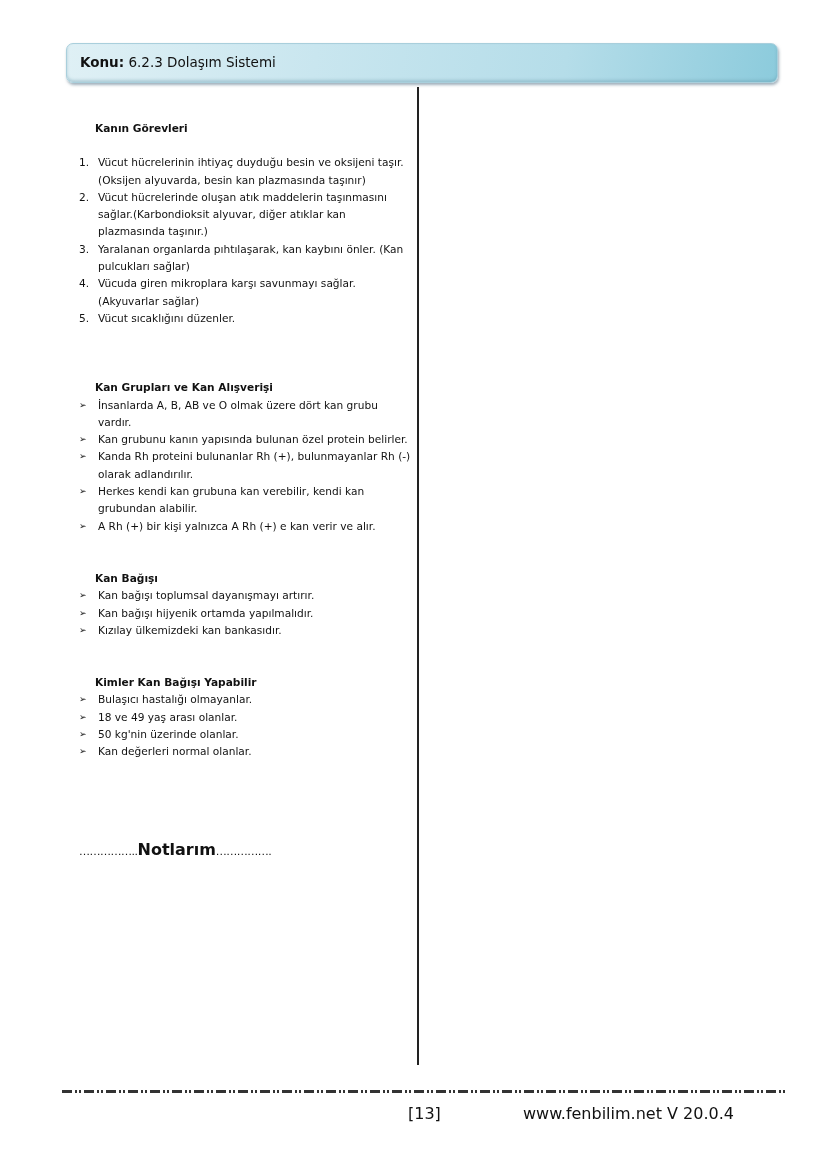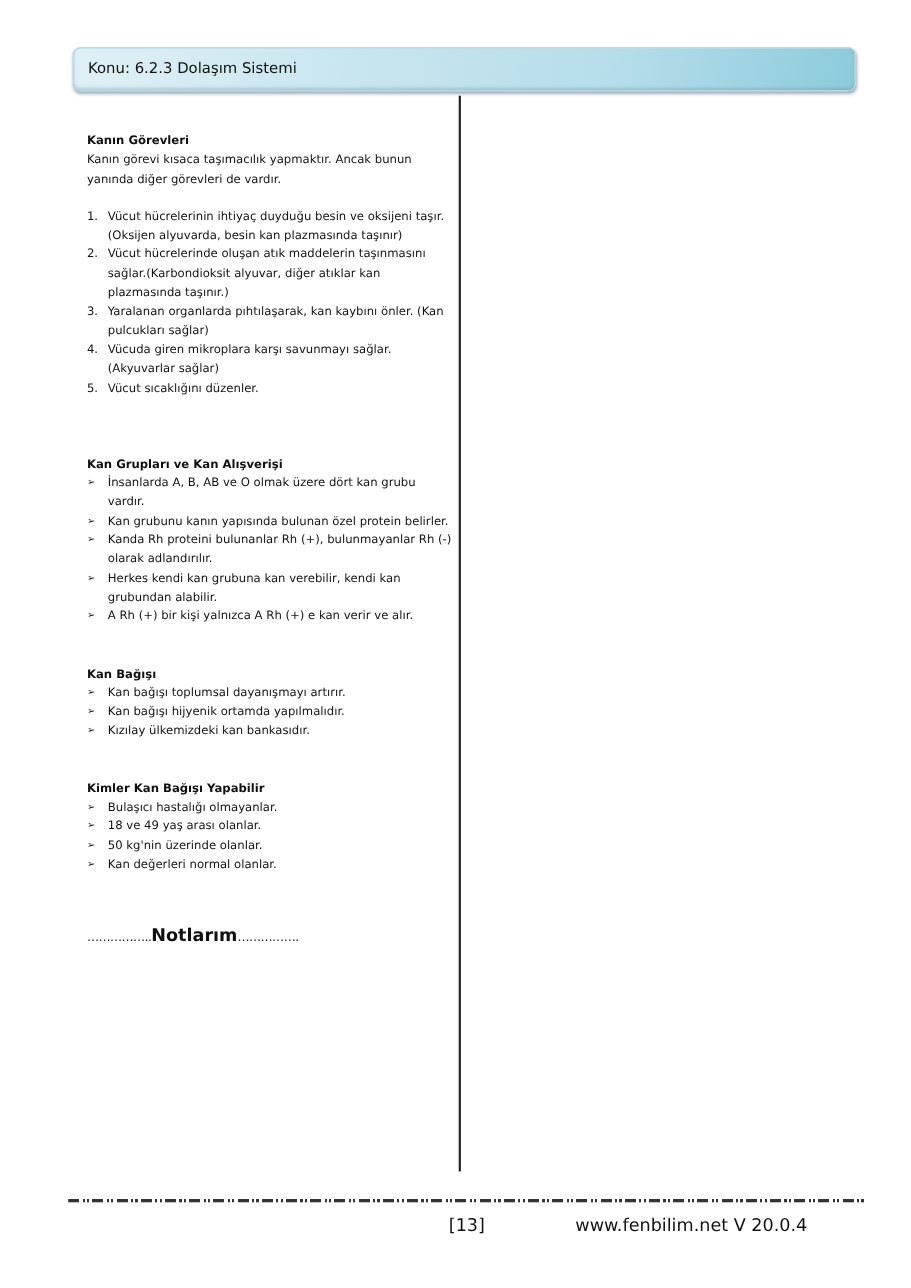--- a/index.html
+++ b/index.html
@@ -6,24 +6,24 @@
   body { width:828px; height:1171px; position:relative; overflow:hidden;
          font-family:"DejaVu Sans", sans-serif; color:#111; }
   .header {
     position:absolute; left:66px; top:43px; width:710px; height:38px;
     border-radius:7px;
     background: linear-gradient(100deg, #dff0f5 0%, #c9e6ef 35%, #b5dde9 70%, #8ccbdc 100%);
     box-shadow: 1px 2px 3px rgba(80,110,130,0.55), inset 0 -2px 3px rgba(90,140,160,0.35);
     border:1px solid #a9cfdc;
   }
   .header .title { position:absolute; left:13px; top:10px; font-size:13.5px; color:#111; }
-  .header .title b { font-weight:normal; }
+  .header .title b { font-weight:bold; }
   .divider { position:absolute; left:417px; top:87px; width:2px; height:978px; background:#222; }
   .col { position:absolute; left:79px; top:120px; width:332px; font-size:10.6px; line-height:17.3px; }
-  .h { font-weight:bold; font-size:10.6px; }
+  .h { font-weight:bold; font-size:10.6px;margin-left:16px; }
   .p { margin:0; }
   ol.num { margin:0; padding:0; list-style:none; }
   ol.num li { position:relative; padding-left:19px; }
   ol.num li .n { position:absolute; left:0; top:0; }
   ul.arr { margin:0; padding:0; list-style:none; }
   ul.arr li { position:relative; padding-left:19px; }
   ul.arr li .a { position:absolute; left:0; top:0; font-size:9px; }
   .notes { position:absolute; left:79px; top:840px; font-size:16px; }
   .notes .dots { font-size:11px; letter-spacing:-0.5px; }
   .notes b { font-weight:bold; }
@@ -38,21 +38,20 @@
 
 <div class="header">
   <div class="title"><b>Konu:</b><span> 6.2.3 Dolaşım Sistemi</span></div>
 </div>
 
 <div class="divider"></div>
 
 <div class="col">
 
   <div class="h">Kanın Görevleri</div>
-  <p class="p">Kanın görevi kısaca taşımacılık yapmaktır. Ancak bunun yanında diğer görevleri de vardır.</p>
   <div style="height:17px"></div>
   <ol class="num">
     <li><span class="n">1.</span><span>Vücut hücrelerinin ihtiyaç duyduğu besin ve oksijeni taşır. (Oksijen alyuvarda, besin kan plazmasında taşınır)</span></li>
     <li><span class="n">2.</span><span>Vücut hücrelerinde oluşan atık maddelerin taşınmasını sağlar.(Karbondioksit alyuvar, diğer atıklar kan plazmasında taşınır.)</span></li>
     <li><span class="n">3.</span><span>Yaralanan organlarda pıhtılaşarak, kan kaybını önler. (Kan pulcukları sağlar)</span></li>
     <li><span class="n">4.</span><span>Vücuda giren mikroplara karşı savunmayı sağlar. (Akyuvarlar sağlar)</span></li>
     <li><span class="n">5.</span><span>Vücut sıcaklığını düzenler.</span></li>
   </ol>
 
   <div style="height:52px"></div>

